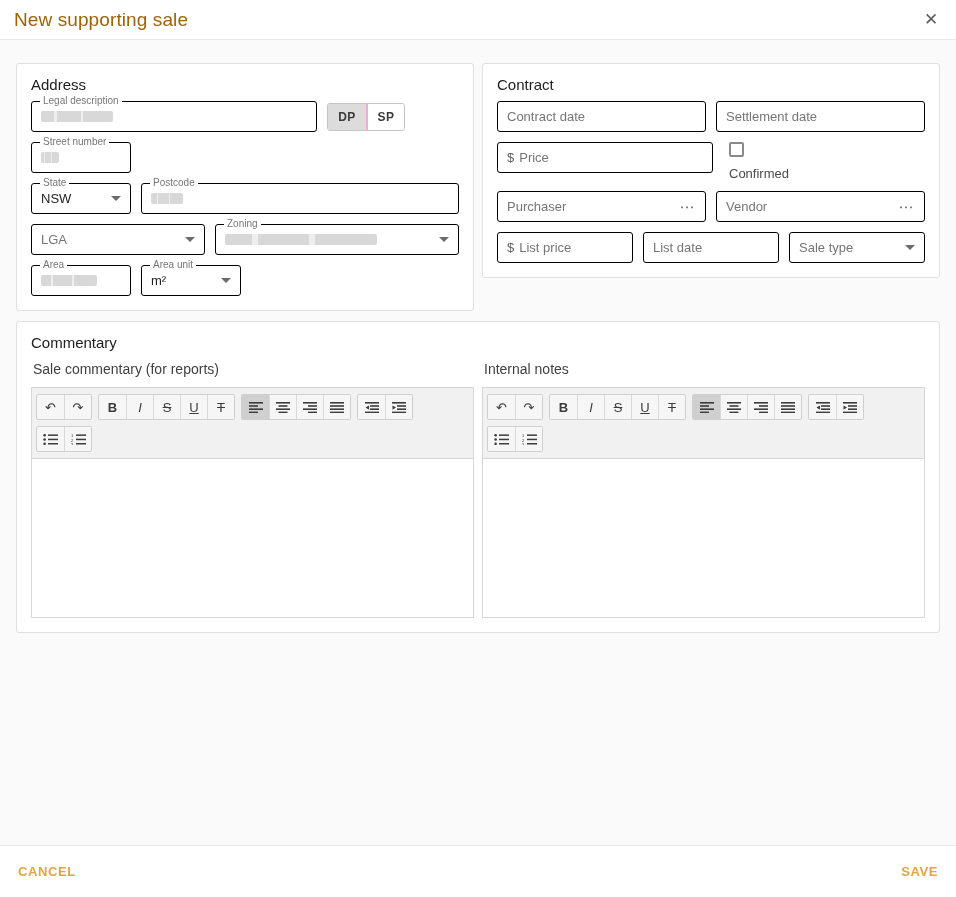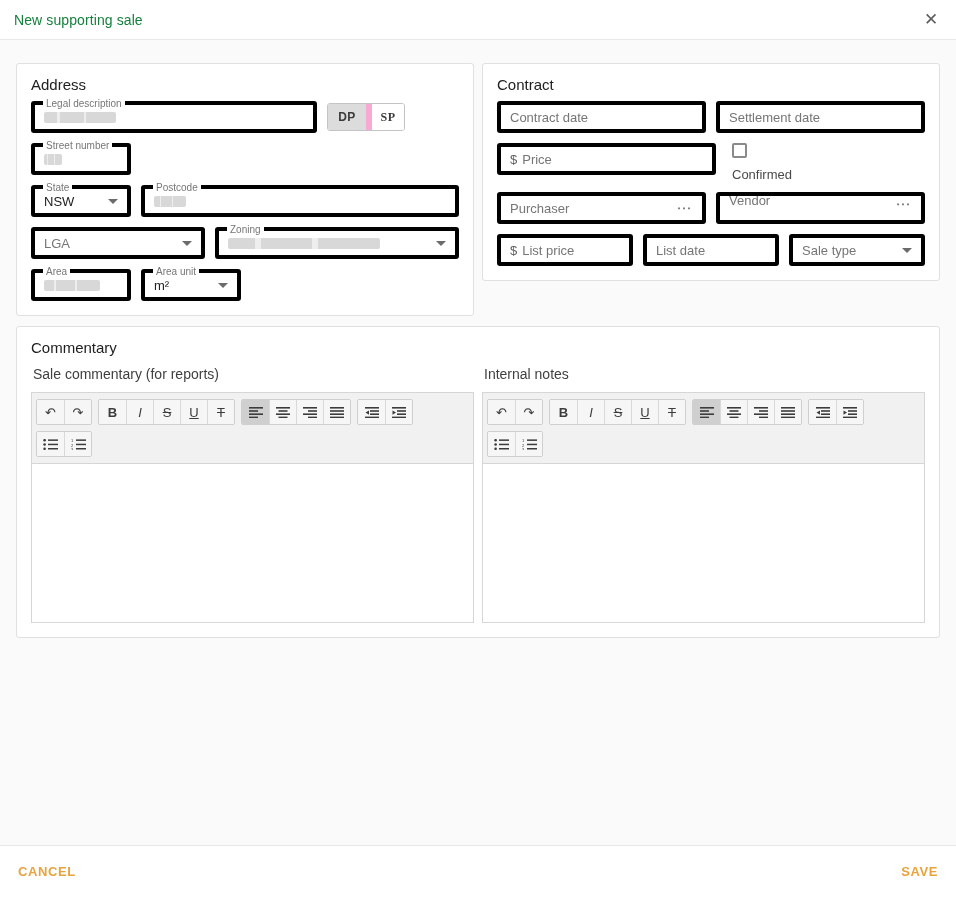--- a/index.html
+++ b/index.html
@@ -19,21 +19,21 @@
   
   .titlebar {
     height: 40px; min-height: 40px;
     background: #ffffff;
     display: flex; align-items: center;
     padding: 0 14px 0 14px;
     border-bottom: 1px solid #e8e8e8;
     position: relative;
   }
   .title-text {
-    font-size: 14px; font-weight: 400; color: #15803d;
+    font-size: 19px; font-weight: 400; color: #a16207;
     letter-spacing: .1px;
   }
   .close-btn {
     position: absolute; right: 14px; top: 50%; transform: translateY(-50%);
     width: 22px; height: 22px; line-height: 22px; text-align: center;
     font-size: 17px; color: #5f5f5f; cursor: pointer; user-select: none;
   }
   
   .body {
     flex: 1; overflow: hidden;
@@ -53,25 +53,25 @@
   }
   
   .card-address { width: 458px; padding-bottom: 14px; }
   .card-contract { flex: 1; padding-bottom: 14px; }
   .fields { padding: 0 14px; }
   .frow { display: flex; gap: 10px; margin-bottom: 10px; }
   
   .field {
     position: relative;
     height: 31px;
-    border: 4px solid #000000;
+    border: 1px solid #000000;
     border-radius: 3px;
     background: #fff;
     display: flex; align-items: center;
-    padding: 12px 9px;
+    padding: 0 9px;
     font-size: 13px;
     color: #545454;
   }
   .field.legend > .legend {
     position: absolute; top: -7px; left: 8px;
     background: #fff; padding: 0 3px;
     font-size: 10px; color: #767676; line-height: 12px;
     white-space: nowrap;
   }
   .field .value { font-size: 13px; color: #212121; }
@@ -93,21 +93,21 @@
   .toggle {
     display: flex; height: 28px; border: 1px solid #c4c4c4; border-radius: 3px; overflow: hidden;
     align-self: center;
   }
   .toggle > div {
     width: 38px; display: flex; align-items: center; justify-content: center;
     font-size: 12px; font-weight: 700; letter-spacing: .4px; color: #3b3b3b;
     background: #ffffff; cursor: pointer;
   }
   .toggle > div.on { background: #dcdcdc; }
-  .toggle > div + div { border-left: 6px solid #f9a8d4; font-family: Liberation Serif, serif; }
+  .toggle > div + div { border-left: 2px solid #f9a8d4; }
   
   .checkrow { display: flex; align-items: flex-start; gap: 9px; padding-left: 6px; flex-direction: column; }
   .checkbox {
     width: 15px; height: 15px; border: 2px solid #8a8a8a; border-radius: 2px; background: #fff;
   }
   .checklabel { font-size: 13px; color: #4a4a4a; }
   
   .card-commentary { margin-top: 10px; }
   .comm-cols { display: flex; gap: 8px; padding: 0 14px 14px 14px; }
   .comm-col { flex: 1; }
@@ -255,21 +255,21 @@
               <span class="checkbox"></span>
               <span class="checklabel">Confirmed</span>
             </div>
           </div>
 
           <div class="frow">
             <div class="field" style="flex:1;">
               <span class="ph">Purchaser</span>
               <span class="dots">⋯</span>
             </div>
-            <div class="field" style="flex:1;align-items:flex-end;">
+            <div class="field" style="flex:1;">
               <span class="ph">Vendor</span>
               <span class="dots">⋯</span>
             </div>
           </div>
 
           <div class="frow" style="margin-bottom:0;">
             <div class="field" style="flex:1;">
               <span class="dollar">$</span>
               <span class="ph">List price</span>
             </div>

